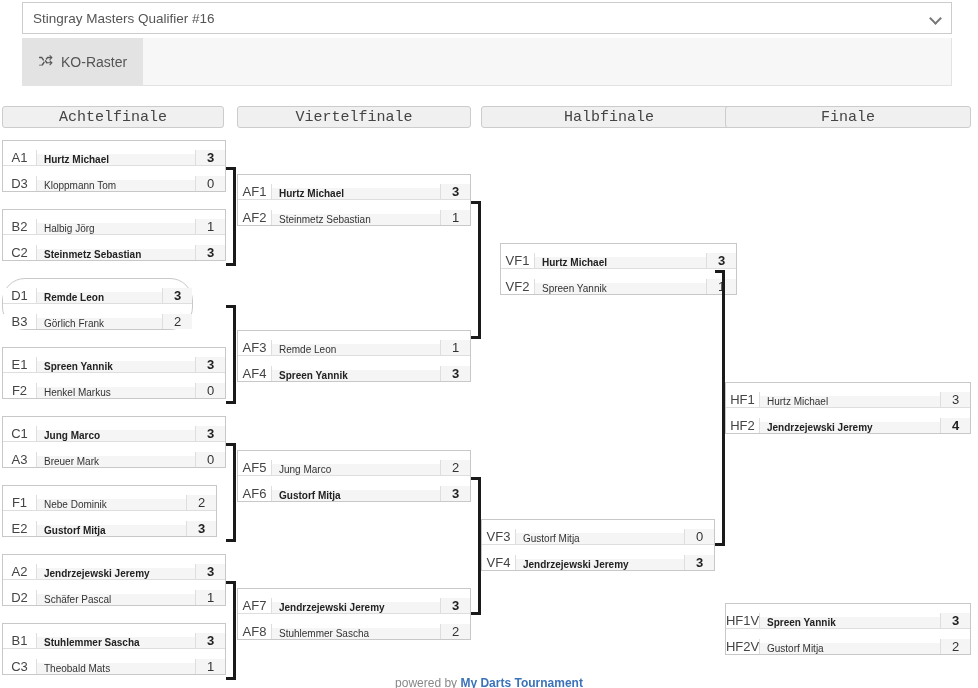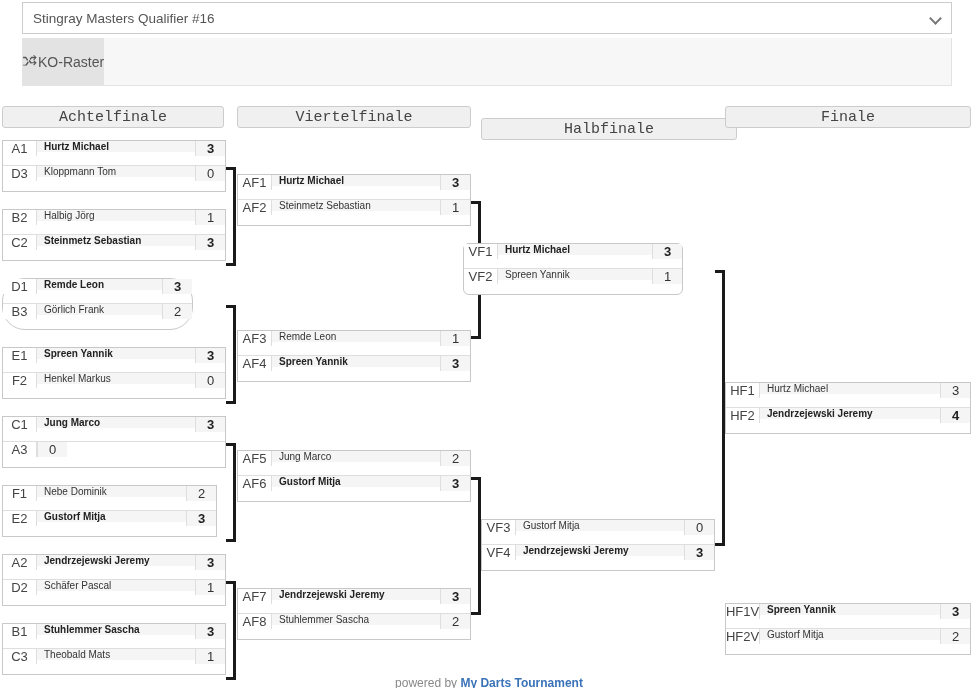--- a/index.html
+++ b/index.html
@@ -47,21 +47,22 @@
     left: 22px; top: 38px;
     width: 930px; height: 48px;
     background: #f7f7f7;
     border: 1px solid #e3e3e3;
     border-top: none;
     display: flex;
     align-items: stretch;
   }
   .tab {
     display: flex; align-items: center;
-    padding: 0 0;
+    gap: 7px;
+    padding: 0 16px;
     font-size: 14px;
     color: #777;
     cursor: pointer;
   }
   .tab.active { background: #e3e3e3; color: #555; }
 
   .icon-shuffle { width: 15px; height: 13px; display:block; }
   .icon-list { width: 14px; height: 13px; display:block; }
 
   
@@ -81,21 +82,21 @@
   
   .match {
     position: absolute;
     border: 1px solid #c8c8c8;
     border-collapse: collapse;
     background: #fff;
   }
   .match .mrow {
     display: flex;
     height: 25px;
-    align-items: flex-start;
+    align-items: flex-end;
     border-bottom: 1px solid #dedede;
   }
   .match .mrow:last-child { border-bottom: none; }
   .match .seed {
     width: 34px;
     flex: 0 0 34px;
     background: #ffffff;
     border-right: 1px solid #dedede;
     display: flex; align-items: center; justify-content: center;
     font-size: 13px;
@@ -176,21 +177,21 @@
   </div>
 
   <div class="bracket">
 
     <div class="round-header" style="left:2px; top:8px; width:222px;">
       <span>Achtelfinale</span>
     </div>
     <div class="round-header" style="left:237px; top:8px; width:234px;">
       <span>Viertelfinale</span>
     </div>
-    <div class="round-header" style="left:481px; top:20px; width:256px;">
+    <div class="round-header" style="left:481px; top:8px; width:256px;">
       <span>Halbfinale</span>
     </div>
     <div class="round-header" style="left:725px; top:8px; width:246px;">
       <span>Finale</span>
     </div>
 
     <div class="match" style="left:2px; top:42px; width:224px;">
       <div class="mrow winner">
         <div class="seed">A1</div>
         <div class="pname">Hurtz Michael</div>
@@ -243,20 +244,21 @@
     </div>
 
     <div class="match" style="left:2px; top:318px; width:224px;">
       <div class="mrow winner">
         <div class="seed">C1</div>
         <div class="pname">Jung Marco</div>
         <div class="score">3</div>
       </div>
       <div class="mrow">
         <div class="seed">A3</div>
+        <div class="pname">Breuer Mark</div>
         <div class="score">0</div>
       </div>
     </div>
 
     <div class="match" style="left:2px; top:387px; width:215px;">
       <div class="mrow">
         <div class="seed">F1</div>
         <div class="pname">Nebe Dominik</div>
         <div class="score">2</div>
       </div>
@@ -346,21 +348,21 @@
       <div class="mrow">
         <div class="seed">AF8</div>
         <div class="pname">Stuhlemmer Sascha</div>
         <div class="score">2</div>
       </div>
     </div>
 
     <div class="conn" style="left:471px; top:103px; width:10px; height:138px;"></div>
     <div class="conn" style="left:471px; top:379px; width:10px; height:138px;"></div>
 
-    <div class="match" style="left:463px; top:145px; width:220px;border-radius:6px;">
+    <div class="match" style="left:500px; top:145px; width:237px;">
       <div class="mrow winner">
         <div class="seed">VF1</div>
         <div class="pname">Hurtz Michael</div>
         <div class="score">3</div>
       </div>
       <div class="mrow">
         <div class="seed">VF2</div>
         <div class="pname">Spreen Yannik</div>
         <div class="score">1</div>
       </div>

